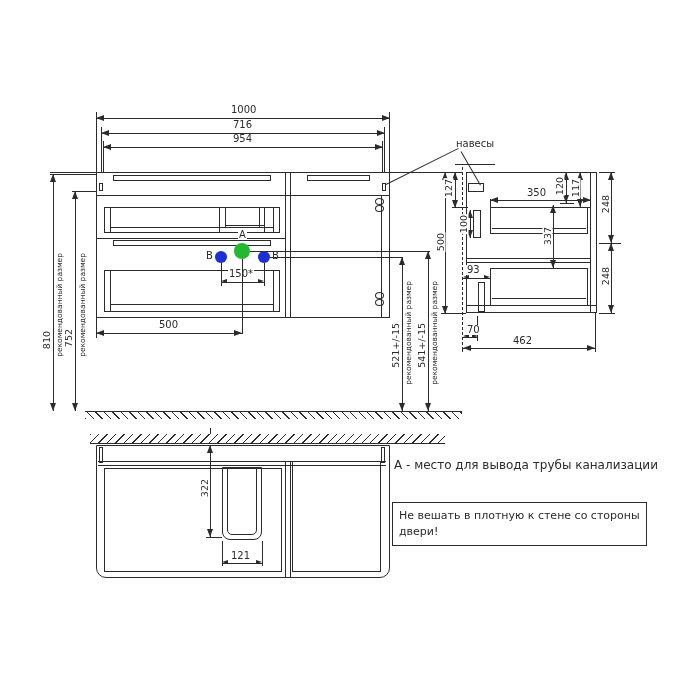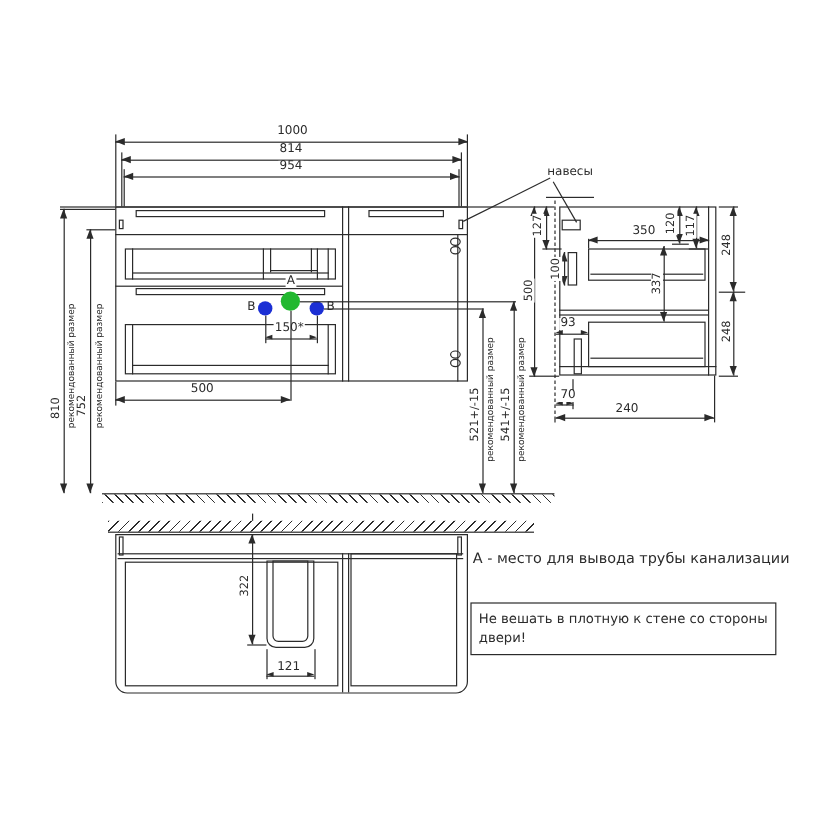--- a/index.html
+++ b/index.html
@@ -94,21 +94,21 @@
 
   <div class="ln" style="left:96px;top:112px;width:1px;height:60px;"></div>
   <div class="ln" style="left:389px;top:112px;width:1px;height:60px;"></div>
   <div class="ln" style="left:101px;top:127px;width:1px;height:45px;"></div>
   <div class="ln" style="left:384px;top:127px;width:1px;height:45px;"></div>
   <div class="ln" style="left:103px;top:141px;width:1px;height:31px;"></div>
   <div class="ln" style="left:382px;top:141px;width:1px;height:31px;"></div>
   <div class="dimh" style="left:96px;top:118px;width:294px;"></div>
   <div class="lbl" style="left:230px;top:105px;">1000</div>
   <div class="dimh" style="left:101px;top:133px;width:284px;"></div>
-  <div class="lbl" style="left:232px;top:120px;">814</div>
+  <div class="lbl" style="left:232px;top:120px;">716</div>
   <div class="dimh" style="left:103px;top:147px;width:280px;"></div>
   <div class="lbl" style="left:232px;top:134px;">954</div>
 
   <div class="ln" style="left:50px;top:174px;width:46px;height:1px;"></div>
   <div class="ln" style="left:72px;top:191px;width:24px;height:1px;"></div>
   <div class="dimv" style="left:53px;top:174px;height:237px;"></div>
   <div class="vlbl" style="left:42px;top:330px;">810</div>
   <div class="vlbl note" style="left:56px;top:252px;">рекомендованный размер</div>
   <div class="dimv" style="left:75px;top:191px;height:220px;"></div>
   <div class="vlbl" style="left:64px;top:328px;">752</div>
@@ -178,21 +178,21 @@
   <div class="dimh sm" style="left:463px;top:278px;width:27px;"></div>
   <div class="lbl" style="left:466px;top:265px;">93</div>
 
   <div class="ln" style="left:477px;top:316px;width:1px;height:25px;"></div>
   <div class="dimh sm" style="left:463px;top:337px;width:15px;"></div>
   <div class="lbl" style="left:466px;top:325px;">70</div>
 
   <div class="ln" style="left:595px;top:313px;width:1px;height:39px;"></div>
   <div class="dash" style="left:462px;top:350px;height:2px;"></div>
   <div class="dimh" style="left:463px;top:348px;width:132px;"></div>
-  <div class="lbl" style="left:512px;top:336px;">240</div>
+  <div class="lbl" style="left:512px;top:336px;">462</div>
 
   <div class="hatch135" style="left:90px;top:434px;width:355px;height:9px;"></div>
   <div class="ln" style="left:90px;top:443px;width:355px;height:1px;"></div>
   <div class="bx" style="left:96px;top:445px;width:294px;height:133px;border-radius:0 0 10px 10px;"></div>
   <div class="ln" style="left:98px;top:461px;width:288px;height:1px;"></div>
   <div class="ln" style="left:98px;top:465px;width:288px;height:1px;"></div>
   <div class="bx b1" style="left:99px;top:447px;width:4px;height:16px;"></div>
   <div class="bx b1" style="left:381px;top:447px;width:4px;height:16px;"></div>
   <div class="bx b1" style="left:104px;top:468px;width:178px;height:104px;"></div>
   <div class="ln" style="left:285px;top:461px;width:1px;height:116px;"></div>

